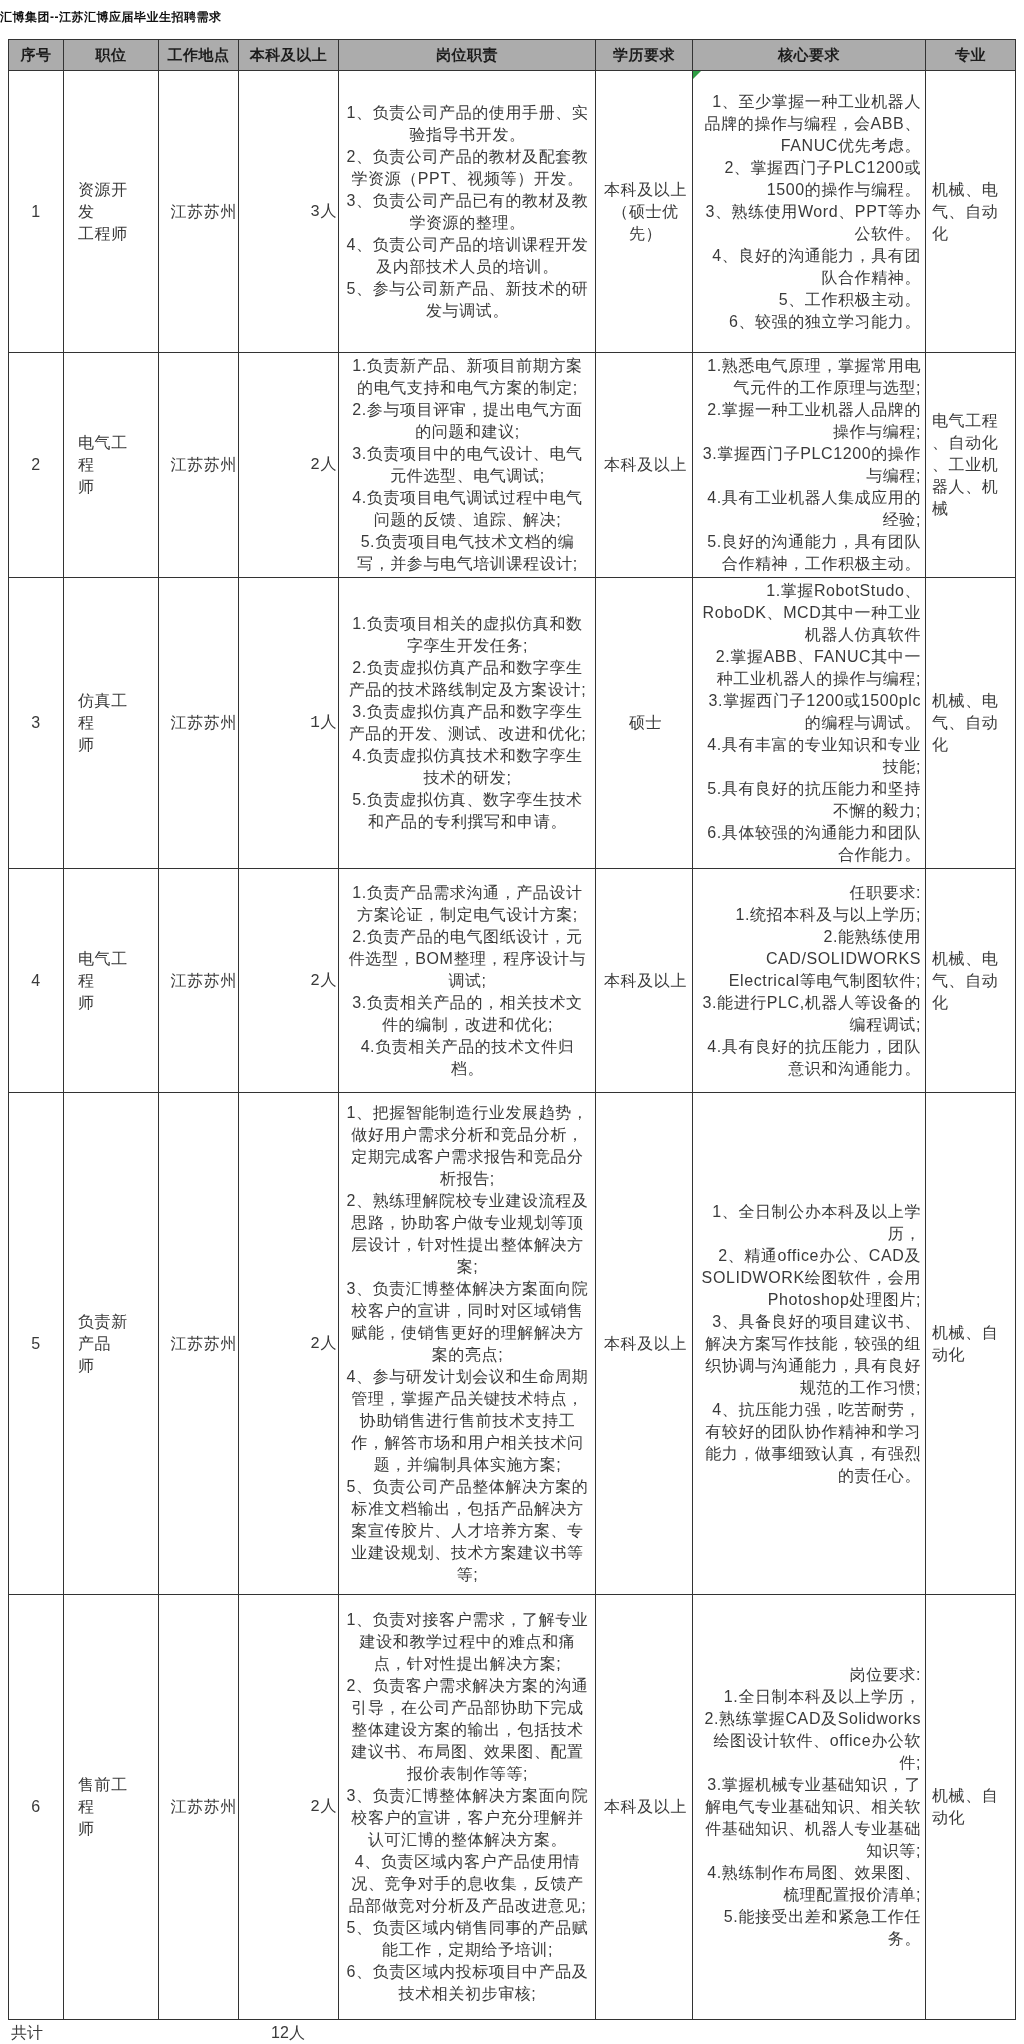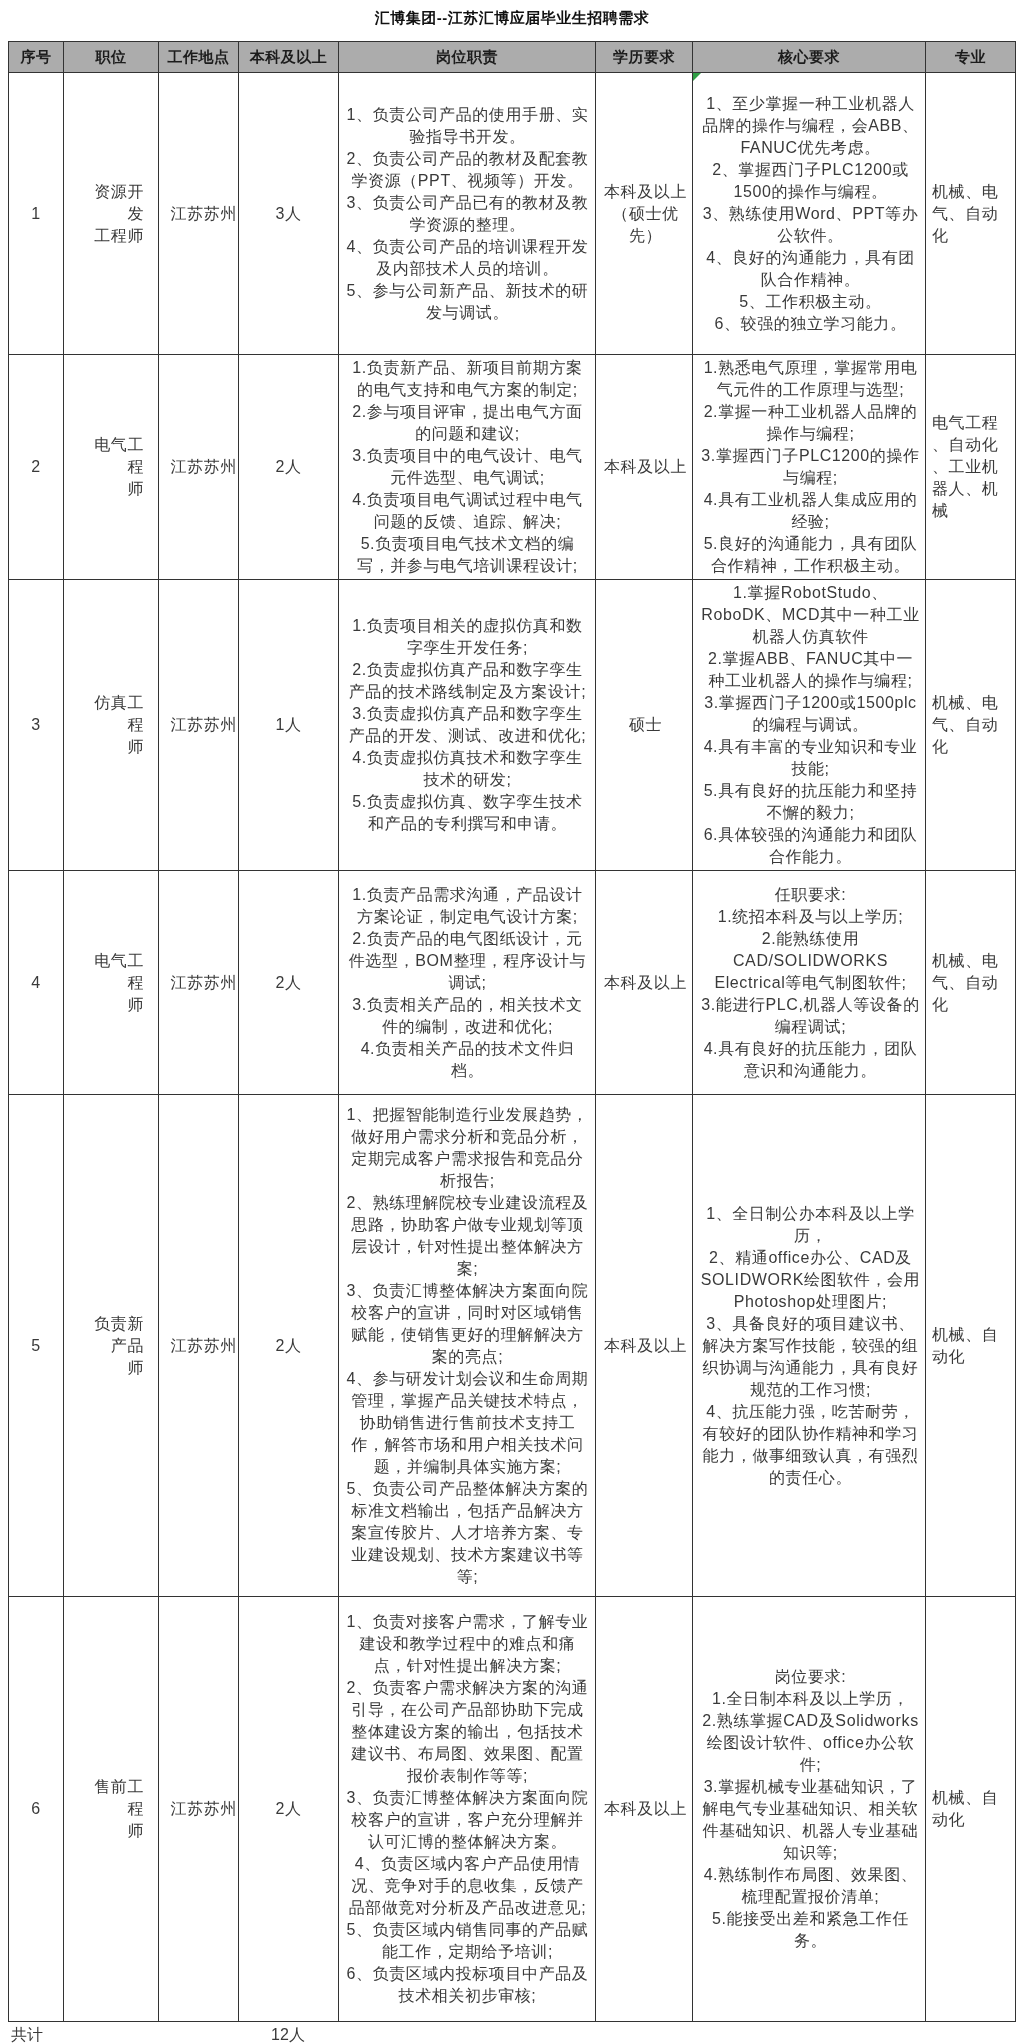--- a/index.html
+++ b/index.html
@@ -10,22 +10,22 @@
   }
   html,body{margin:0;padding:0;background:#ffffff;}
   body{
     width:1024px;
     font-family:"Liberation Sans","DejaVu Sans",sans-serif;
     color:var(--text);
   }
   .page{width:1024px;min-height:2044px;}
   .title{
     padding-top:9px;
-    text-align:center;
-    font-size:15px;
+    text-align:left;
+    font-size:12px;
     font-weight:bold;
     color:#111;
     letter-spacing:0.5px;
     margin-bottom:13px;
   }
   table.grid{
     border-collapse:collapse;
     table-layout:fixed;
     margin-left:8px;
     width:1007px;
@@ -53,26 +53,26 @@
     color:var(--text);
     overflow-wrap:break-word;
   }
   tr.row-h1{height:282px;}
   tr.row-h2{height:224px;}
   tr.row-h3{height:287px;}
   tr.row-h4{height:224px;}
   tr.row-h5{height:502px;}
   tr.row-h6{height:425px;}
   td.c-seq{text-align:center;}
-  td.c-pos{text-align:right;white-space:pre-line;padding:7px 14px;}
+  td.c-pos{text-align:left;white-space:pre-line;padding:7px 14px;}
   td.c-loc{text-align:right;}
-  td.c-num{text-align:center;}
+  td.c-num{text-align:right;font-family:Liberation Mono, monospace;}
   td.c-duty{text-align:center;white-space:pre-line;padding:2px 6px 2px 7px;}
   td.c-edu{text-align:center;white-space:pre-line;padding:0 2px 0 5px;}
-  td.c-req{text-align:center;white-space:pre-line;padding:2px 4px 2px 7px;position:relative;}
+  td.c-req{text-align:right;white-space:pre-line;padding:2px 4px 2px 7px;position:relative;}
   td.c-major{text-align:left;white-space:pre-line;padding:0 15px 0 6px;}
   .green-tri{
     position:absolute;top:0;left:0;width:0;height:0;
     border-top:8px solid var(--marker-green);
     border-right:8px solid transparent;
   }
   .footer{
     position:relative;
     height:26px;
     margin-left:8px;

